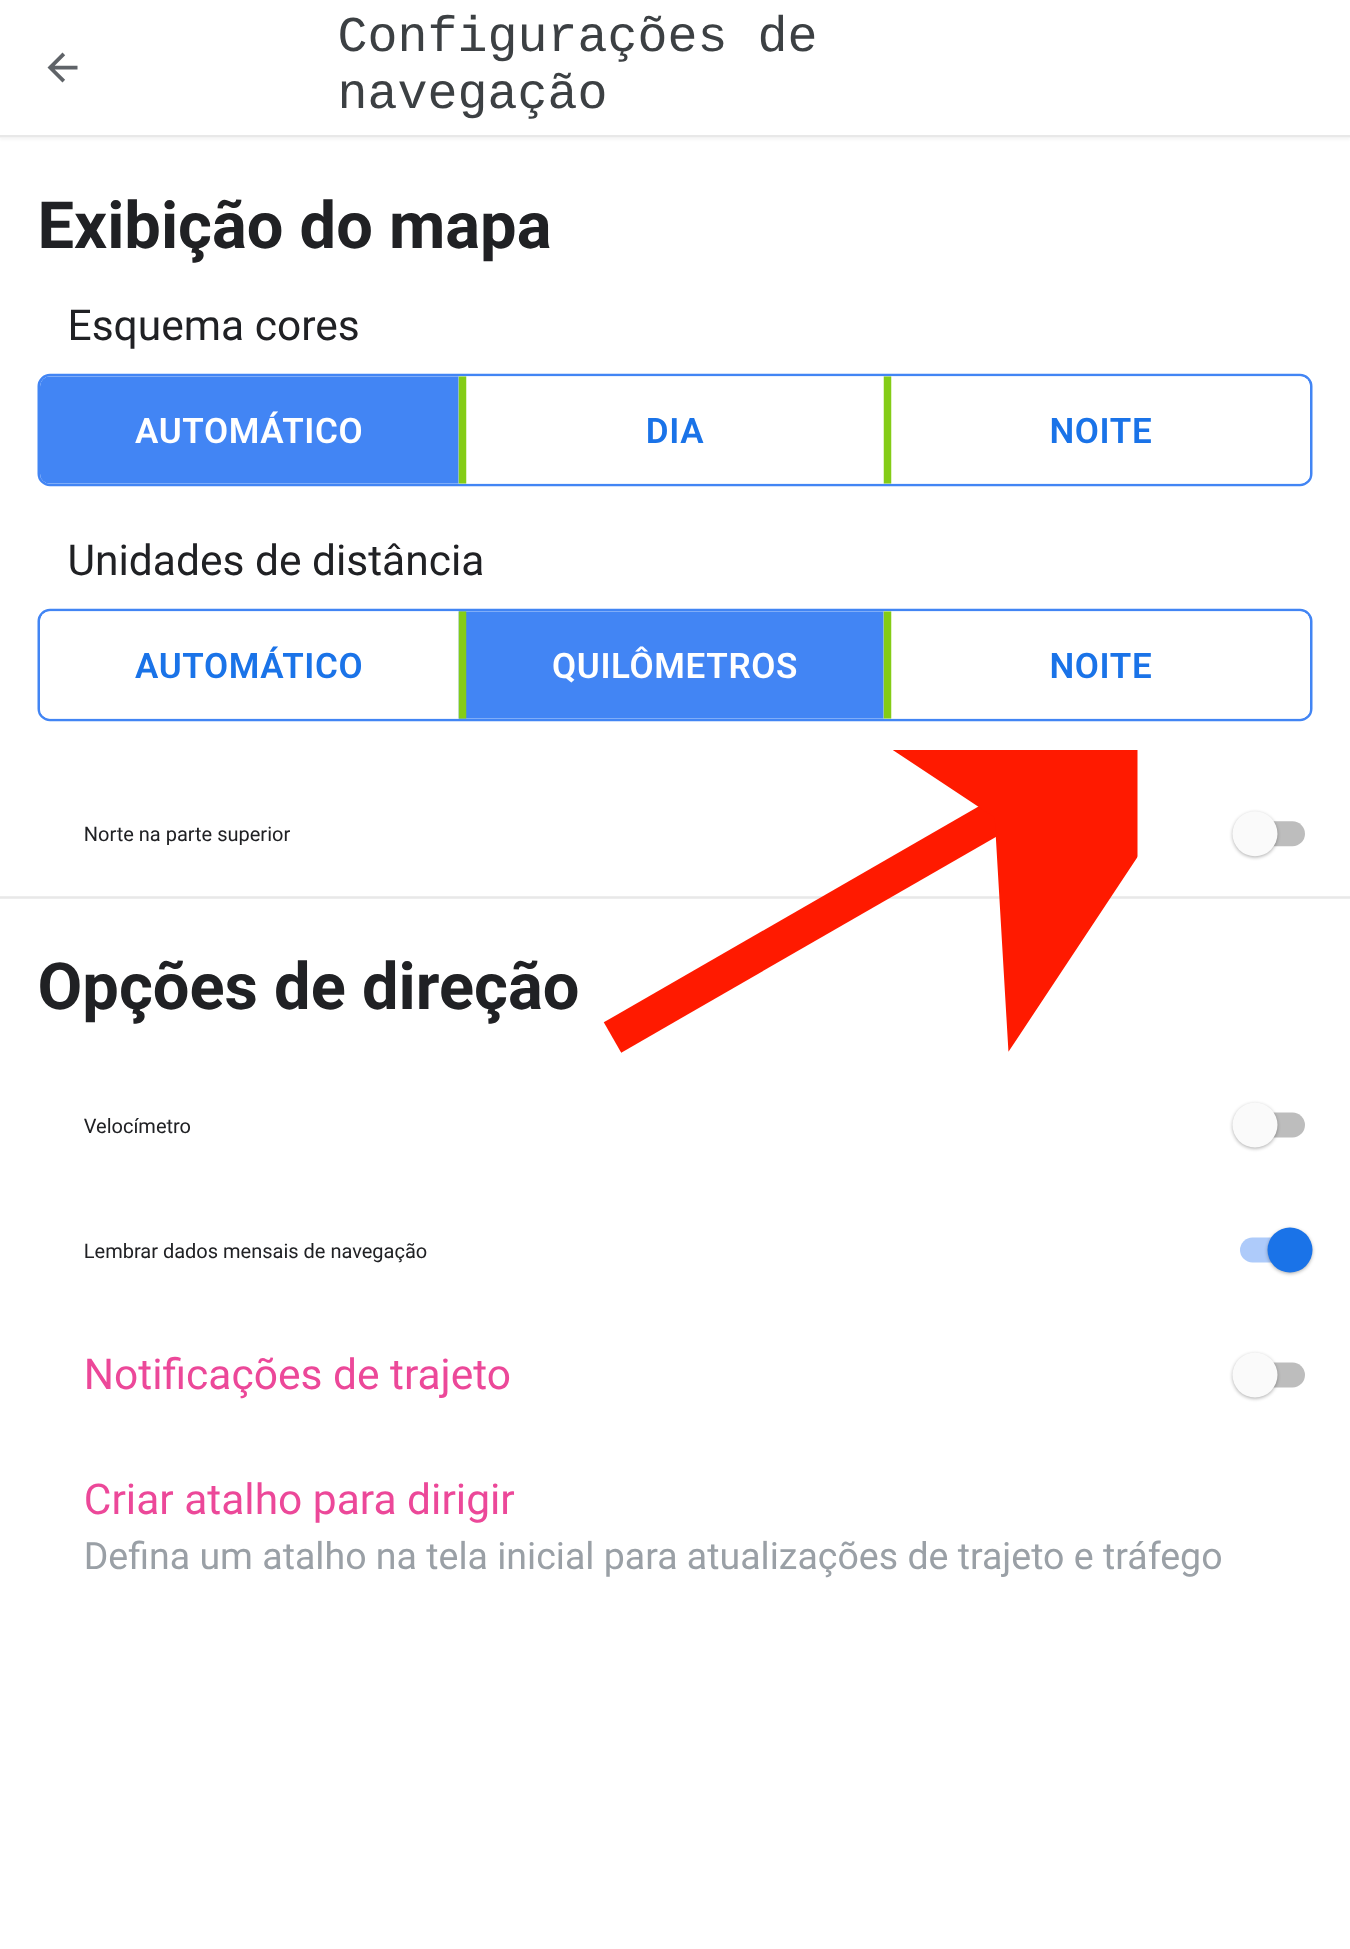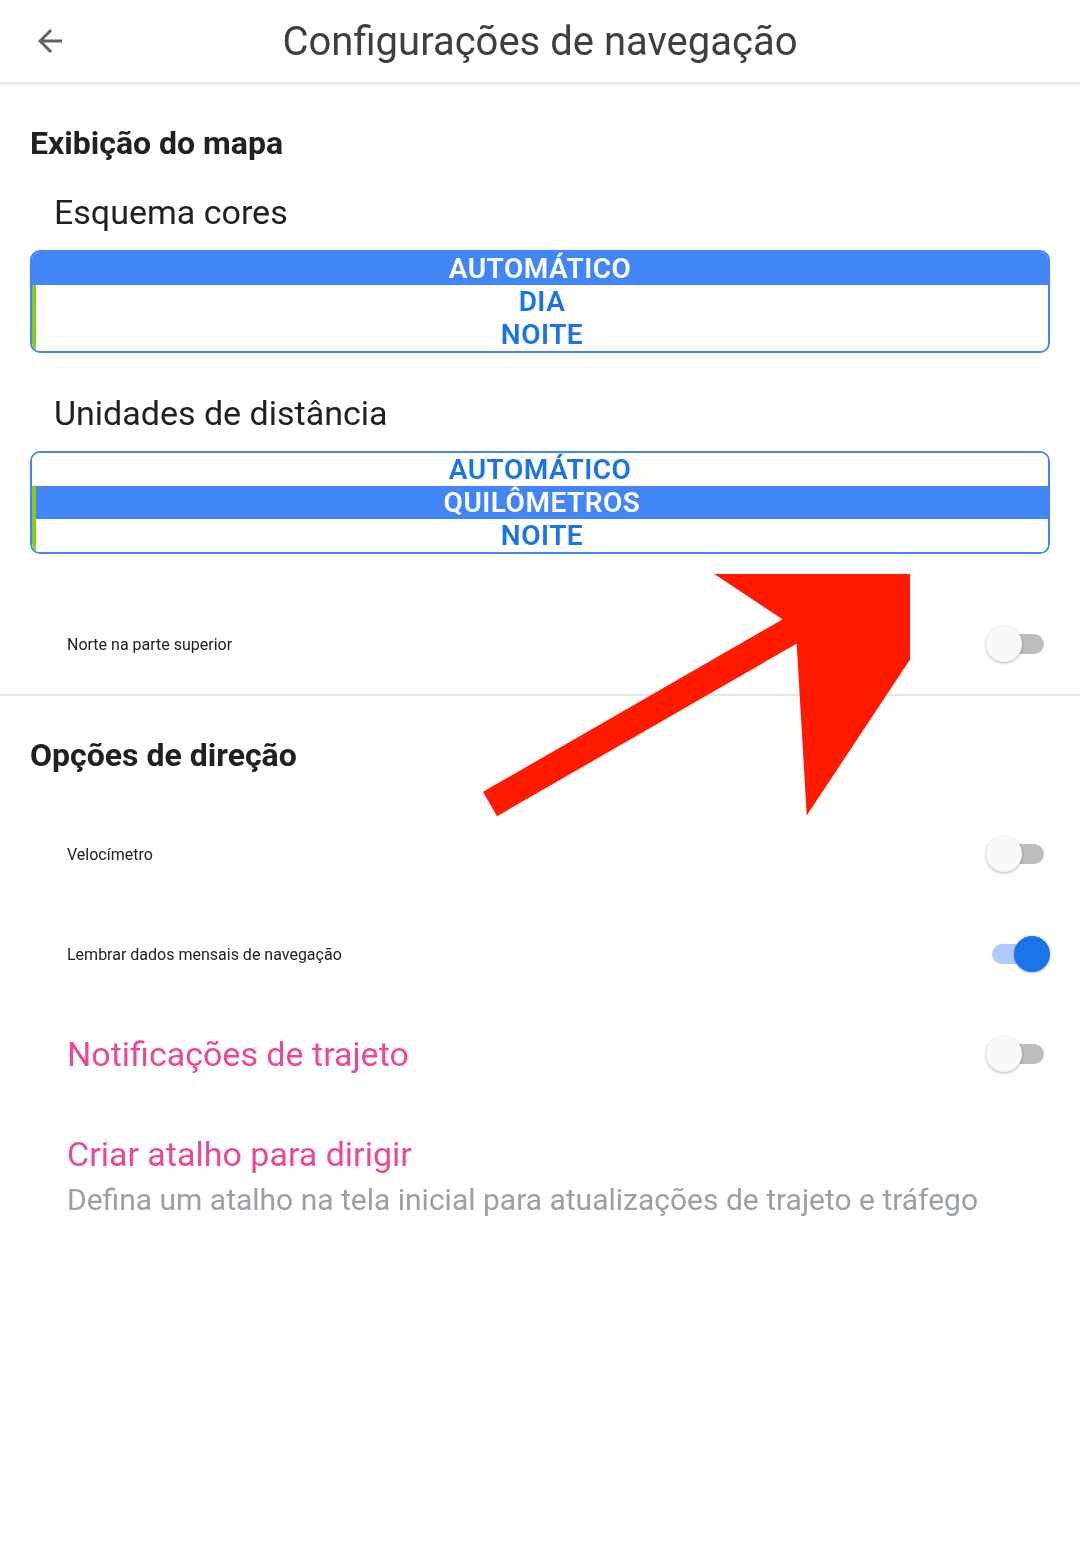--- a/index.html
+++ b/index.html
@@ -3,77 +3,77 @@
 <meta charset="utf-8">
 <style>
   * { box-sizing: border-box; margin: 0; padding: 0; }
   html, body {
     width: 1080px;
     font-family: -apple-system, BlinkMacSystemFont, "Segoe UI", Roboto, Arial, sans-serif;
     background: #fff;
     color: #202124;
   }
   .topbar {
-    height: 84px;
+    height: 110px;
     display: flex;
     align-items: center;
     border-bottom: 2px solid #e8e8e8;
     padding: 0 30px;
     position: relative;
     box-shadow: 0 2px 2px rgba(0,0,0,0.04);
+    font-family: Liberation Mono, monospace;
   }
   .back-icon {
     width: 40px;
     height: 40px;
     display: flex;
     align-items: center;
     justify-content: center;
     cursor: pointer;
   }
   .topbar-title {
     position: absolute;
     left: 50%;
     transform: translateX(-50%);
     font-size: 40px;
     font-weight: 400;
     color: #3c4043;
   }
   .content { padding: 0 30px; }
   .section-title {
-    font-size: 32px;
+    font-size: 52px;
     font-weight: 700;
     color: #202124;
     padding: 40px 0 30px 0;
   }
   .label {
     font-size: 34px;
     color: #202124;
     padding-bottom: 18px;
     margin-left: 24px;
   }
   .seggroup {
     display: flex;
     border: 2px solid #4285f4;
     border-radius: 10px;
     overflow: hidden;
     margin-bottom: 40px;
-    flex-direction: column;
   }
   .seg {
     flex: 1 1 0;
     height: 86px;
     display: flex;
     align-items: center;
     justify-content: center;
     font-size: 28px;
     font-weight: 600;
     letter-spacing: 0.5px;
     color: #1a73e8;
     background: #fff;
-    border-left: 4px solid #84cc16;
+    border-left: 6px solid #84cc16;
     cursor: pointer;
   }
   .seg:first-child { border-left: none; }
   .seg.active {
     background: #4285f4;
     color: #fff;
   }
   .row {
     display: flex;
     align-items: center;

